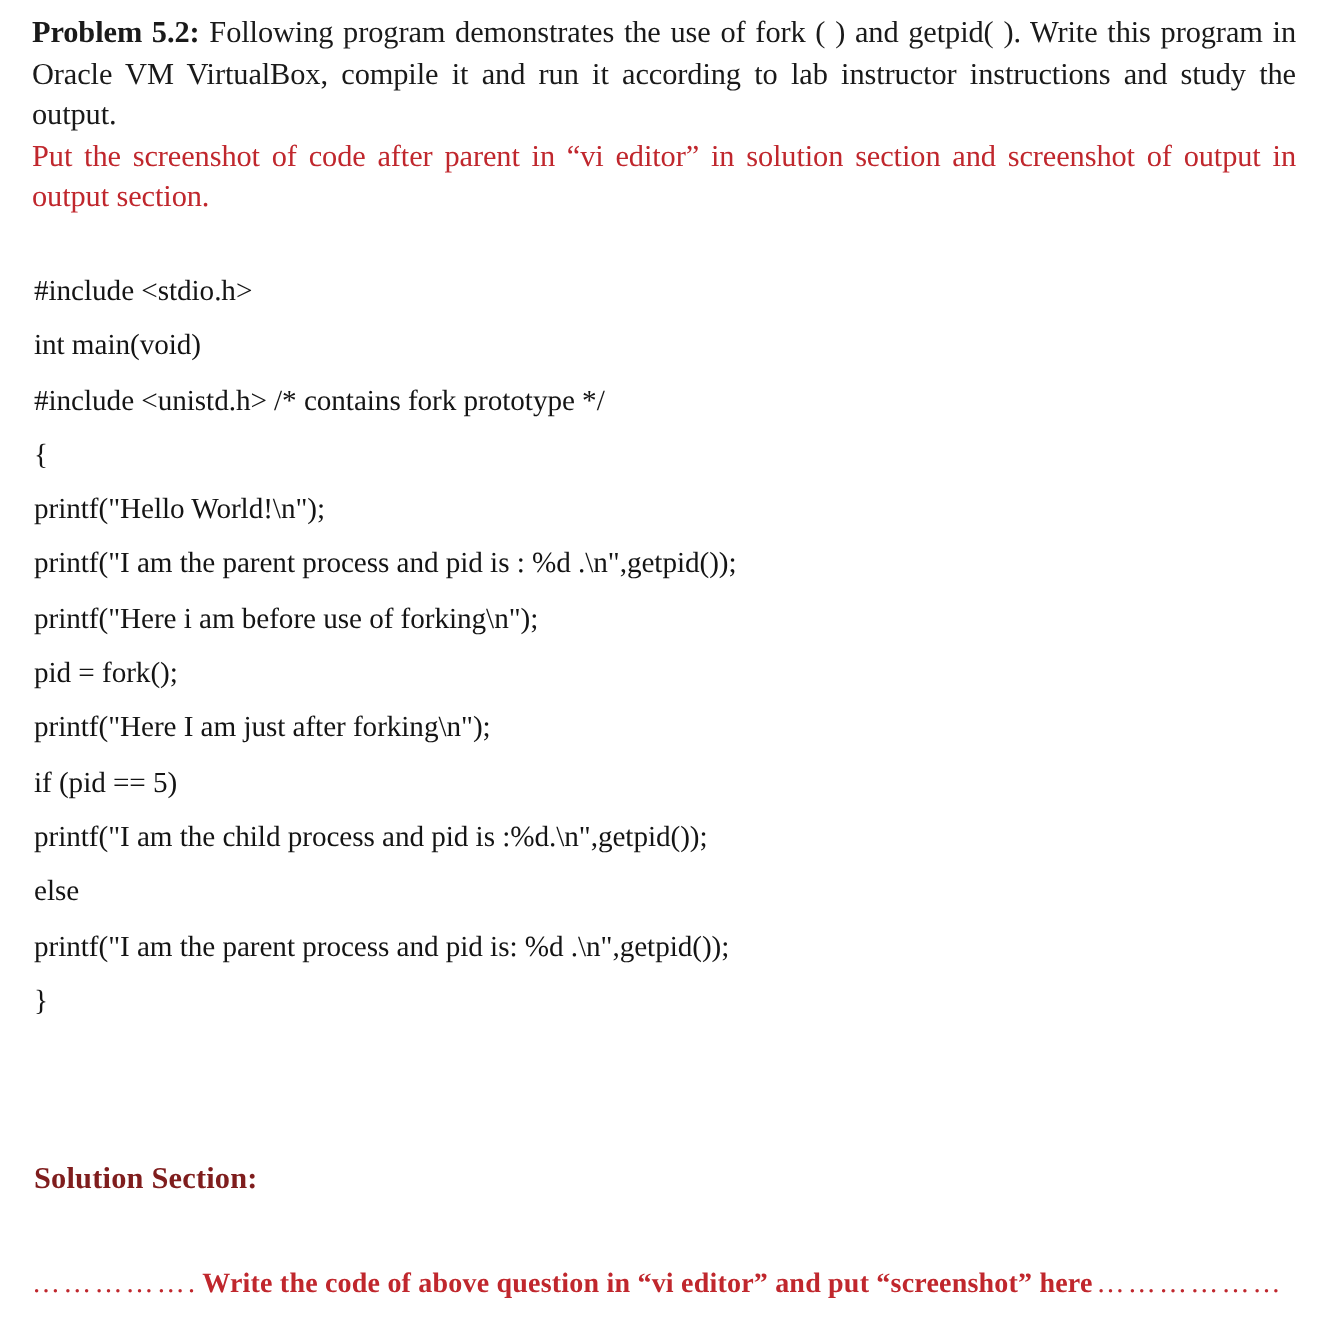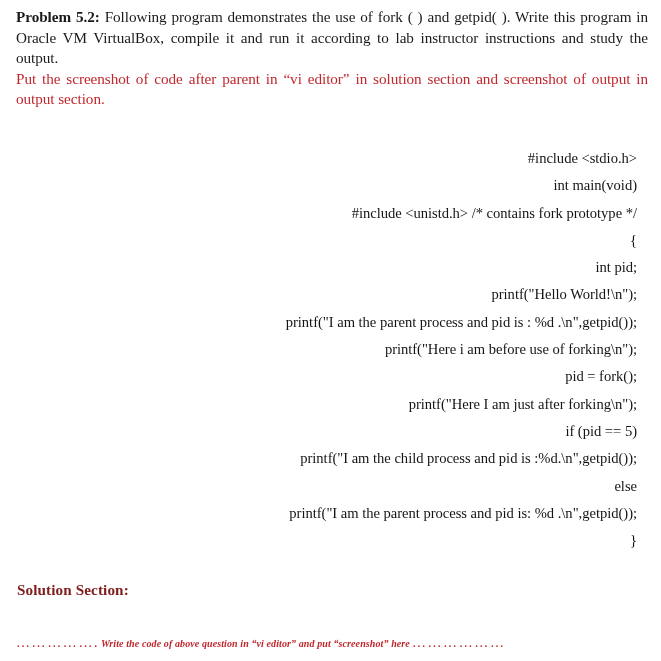--- a/index.html
+++ b/index.html
@@ -46,23 +46,22 @@
     margin: 0;
     letter-spacing: -0.05px;
   }
 
   
   .code-block {
     margin: 0;
     padding: 0;
     position: absolute;
     left: 17px;
-    top: 145px;
+    top: 133px;
     width: 620px;
-    text-align: right;
   }
   .code-line {
     font-family: "Liberation Serif", "DejaVu Serif", serif;
     font-size: 14.6px;
     line-height: 27.3px;
     height: 27.3px;
     white-space: pre;
     color: #141414;
     letter-spacing: -0.03px;
   }
@@ -90,42 +89,40 @@
     overflow: hidden;
   }
   .fill-line .leader {
     letter-spacing: 1.6px;
     font-style: normal;
     font-weight: normal;
     font-size: 14px;
     vertical-align: baseline;
   }
   .fill-line .fill-text {
-    font-style: italic;
     font-weight: bold;
-    font-size: 10px;
+    font-size: 14px;
     padding: 0 2px;
     letter-spacing: 0.1px;
   }
 </style>
 </head>
 <body>
 
 <div class="page">
 
   <p class="intro"><span class="strong">Problem 5.2:</span><span> Following program demonstrates the use of fork ( ) and getpid( ). Write this program in Oracle VM VirtualBox, compile it and run it according to lab instructor instructions and study the output.</span></p>
 
   <p class="intro-note">Put the screenshot of code after parent in “vi editor” in solution section and screenshot of output in output section.</p>
 
   <div class="code-block">
     <div class="code-line">#include &lt;stdio.h&gt;</div>
     <div class="code-line">int main(void)</div>
     <div class="code-line">#include &lt;unistd.h&gt; /* contains fork prototype */</div>
     <div class="code-line">{</div>
-    <div class="code-line">int pid;</div>
     <div class="code-line">printf("Hello World!\n");</div>
     <div class="code-line">printf("I am the parent process and pid is : %d .\n",getpid());</div>
     <div class="code-line">printf("Here i am before use of forking\n");</div>
     <div class="code-line">pid = fork();</div>
     <div class="code-line">printf("Here I am just after forking\n");</div>
     <div class="code-line">if (pid == 5)</div>
     <div class="code-line">printf("I am the child process and pid is :%d.\n",getpid());</div>
     <div class="code-line">else</div>
     <div class="code-line">printf("I am the parent process and pid is: %d .\n",getpid());</div>
     <div class="code-line">}</div>

